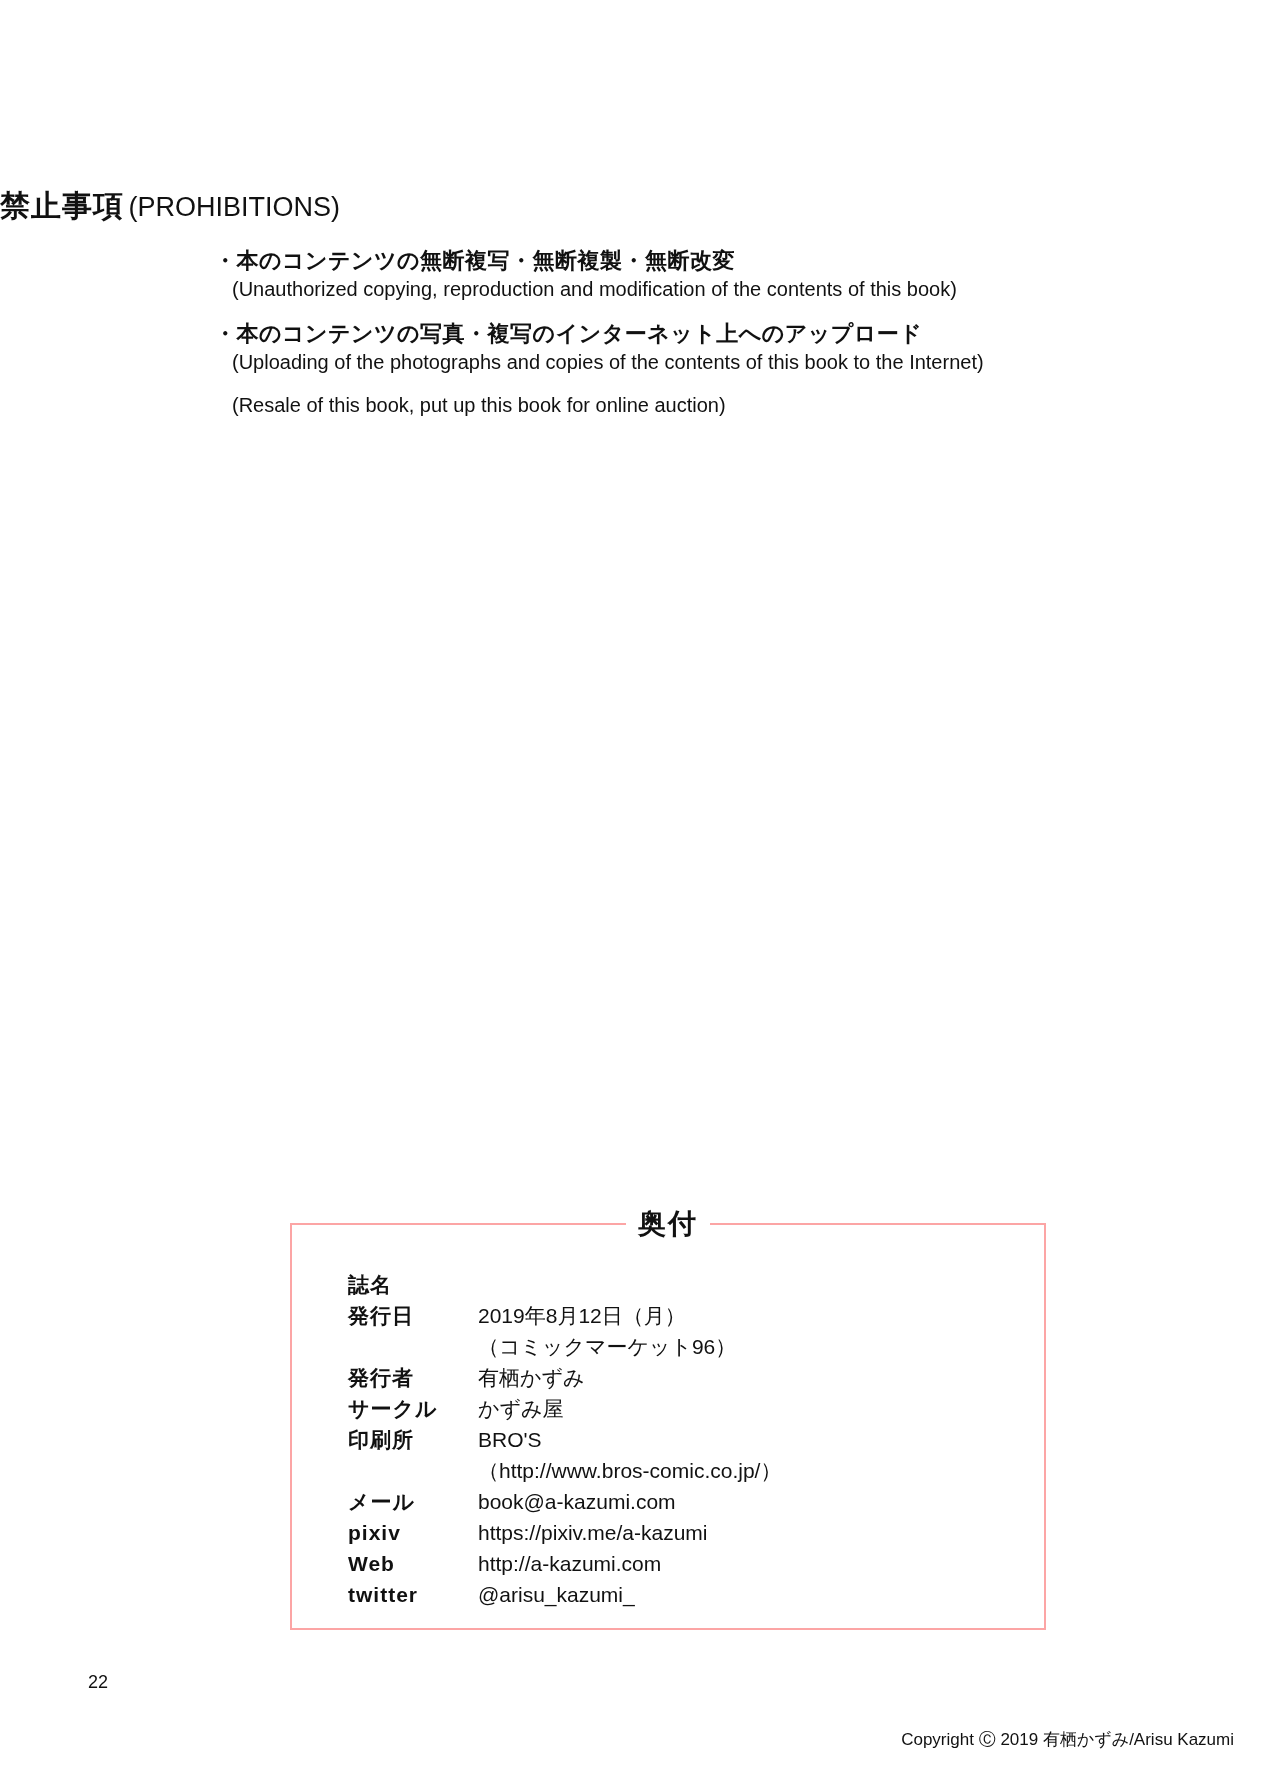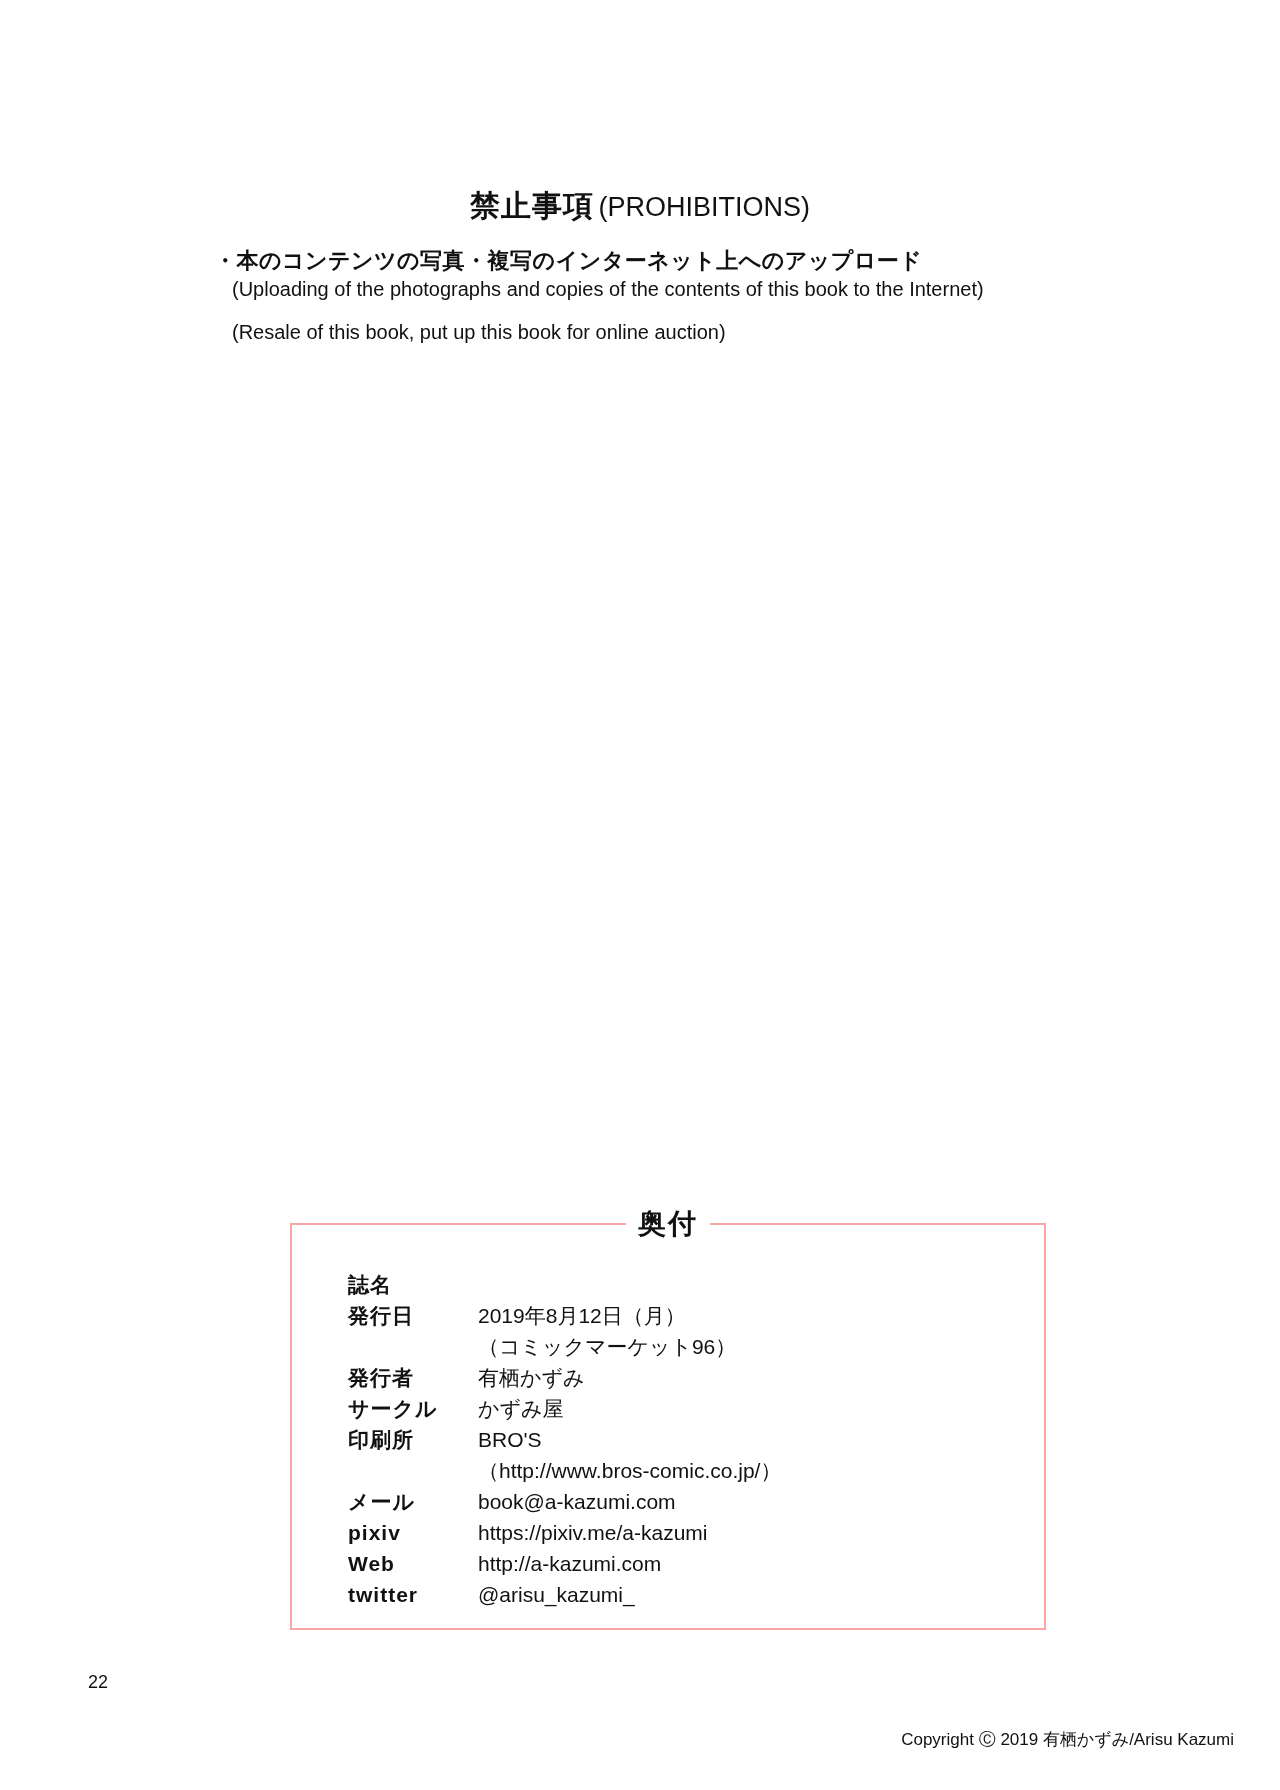--- a/index.html
+++ b/index.html
@@ -16,21 +16,20 @@
     font-family: "Liberation Sans", "DejaVu Sans", sans-serif;
     overflow: hidden;
   }
 
   
   .proh-title {
     position: absolute;
     top: 186px;
     left: 0;
     width: 100%;
-    text-align: center;
     white-space: nowrap;
   }
   .proh-title .jp {
     font-size: 30px;
     font-weight: 600;
     letter-spacing: 1px;
   }
   .proh-title .en {
     font-size: 27px;
     font-weight: 500;
@@ -124,20 +123,24 @@
 
 <div class="page">
 
   <div class="proh-title">
     <span class="jp">禁止事項</span>
     <span class="en">(PROHIBITIONS)</span>
   </div>
 
   <div class="proh-list">
     <div class="proh-item">
+      <div class="jp">・本のコンテンツの無断複写・無断複製・無断改変</div>
+      <div class="en">(Unauthorized copying, reproduction and modification of the contents of this book)</div>
+    </div>
+    <div class="proh-item">
       <div class="jp">・本のコンテンツの写真・複写のインターネット上へのアップロード</div>
       <div class="en">(Uploading of the photographs and copies of the contents of this book to the Internet)</div>
     </div>
     <div class="proh-item">
       <div class="en">(Resale of this book, put up this book for online auction)</div>
     </div>
   </div>
 
   <div class="colophon-box">
     <div class="colophon-title">奥付</div>

